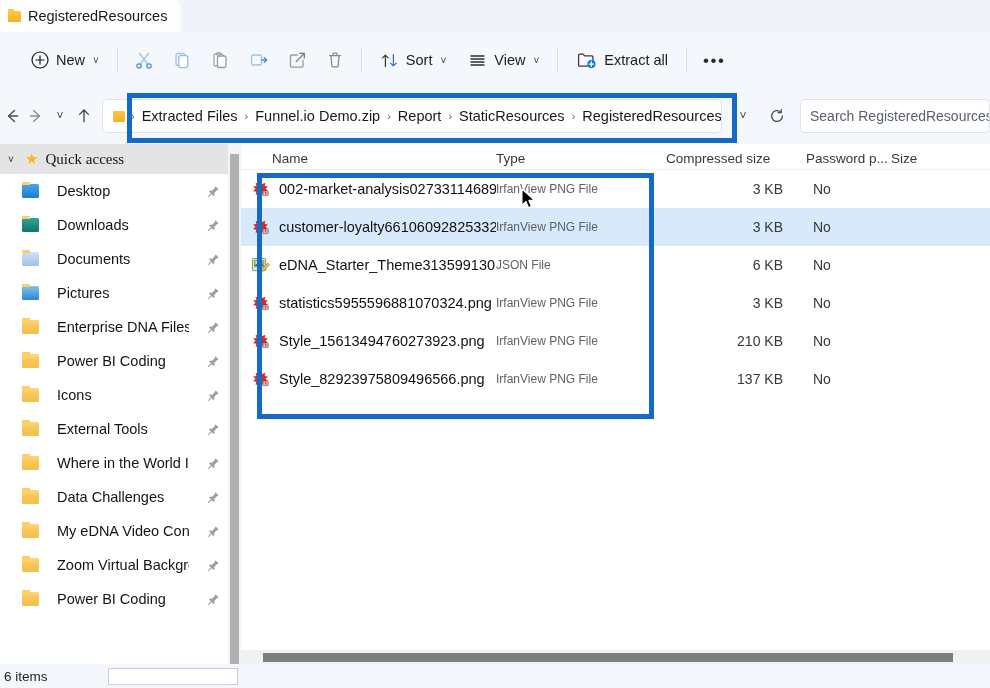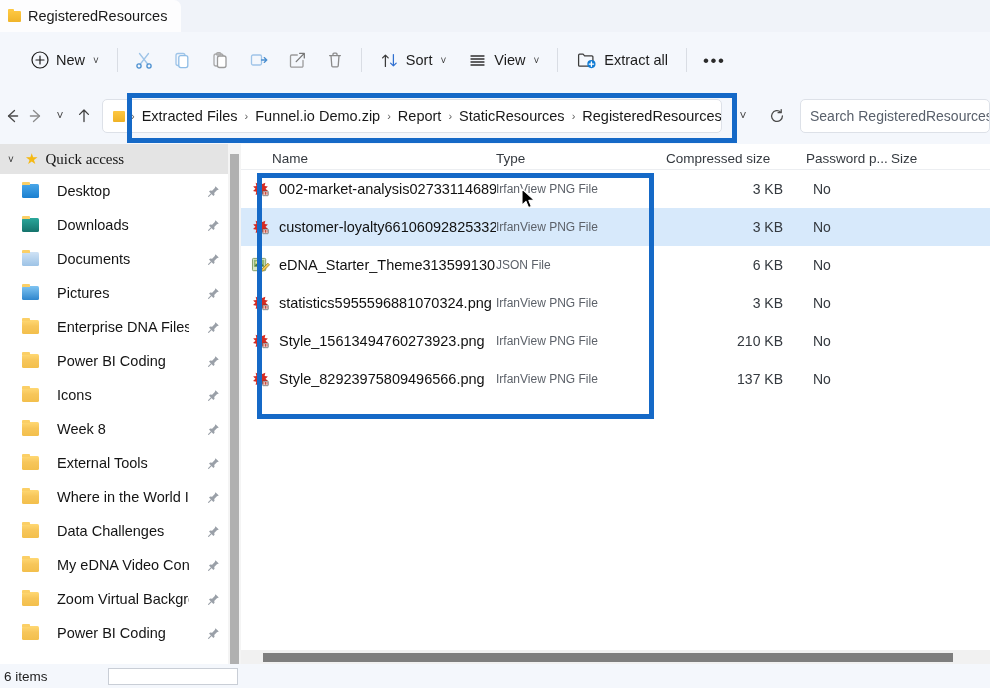--- a/index.html
+++ b/index.html
@@ -419,30 +419,20 @@
           <span class="pin">
             <svg width="13" height="13" viewBox="0 0 13 13">
               <path d="M8.4 1.2 11.8 4.6 9.9 5.2 7.2 7.9 7.6 9.8 6.4 11 2 6.6 3.2 5.4 5.1 5.8 7.8 3.1z" fill="#9aa0a8"></path>
               <path d="M4.3 8.7 1.6 11.4" stroke="#9aa0a8" stroke-width="1.1" stroke-linecap="round"></path>
             </svg>
           </span>
         </div>
         <div class="side-item">
           <span class="fi fi-yellow"></span>
           <span class="name">Icons</span>
-          <span class="pin">
-            <svg width="13" height="13" viewBox="0 0 13 13">
-              <path d="M8.4 1.2 11.8 4.6 9.9 5.2 7.2 7.9 7.6 9.8 6.4 11 2 6.6 3.2 5.4 5.1 5.8 7.8 3.1z" fill="#9aa0a8"></path>
-              <path d="M4.3 8.7 1.6 11.4" stroke="#9aa0a8" stroke-width="1.1" stroke-linecap="round"></path>
-            </svg>
-          </span>
-        </div>
-        <div class="side-item">
-          <span class="fi fi-yellow"></span>
-          <span class="name">Week 8</span>
           <span class="pin">
             <svg width="13" height="13" viewBox="0 0 13 13">
               <path d="M8.4 1.2 11.8 4.6 9.9 5.2 7.2 7.9 7.6 9.8 6.4 11 2 6.6 3.2 5.4 5.1 5.8 7.8 3.1z" fill="#9aa0a8"></path>
               <path d="M4.3 8.7 1.6 11.4" stroke="#9aa0a8" stroke-width="1.1" stroke-linecap="round"></path>
             </svg>
           </span>
         </div>
         <div class="side-item">
           <span class="fi fi-yellow"></span>
           <span class="name">External Tools</span>

